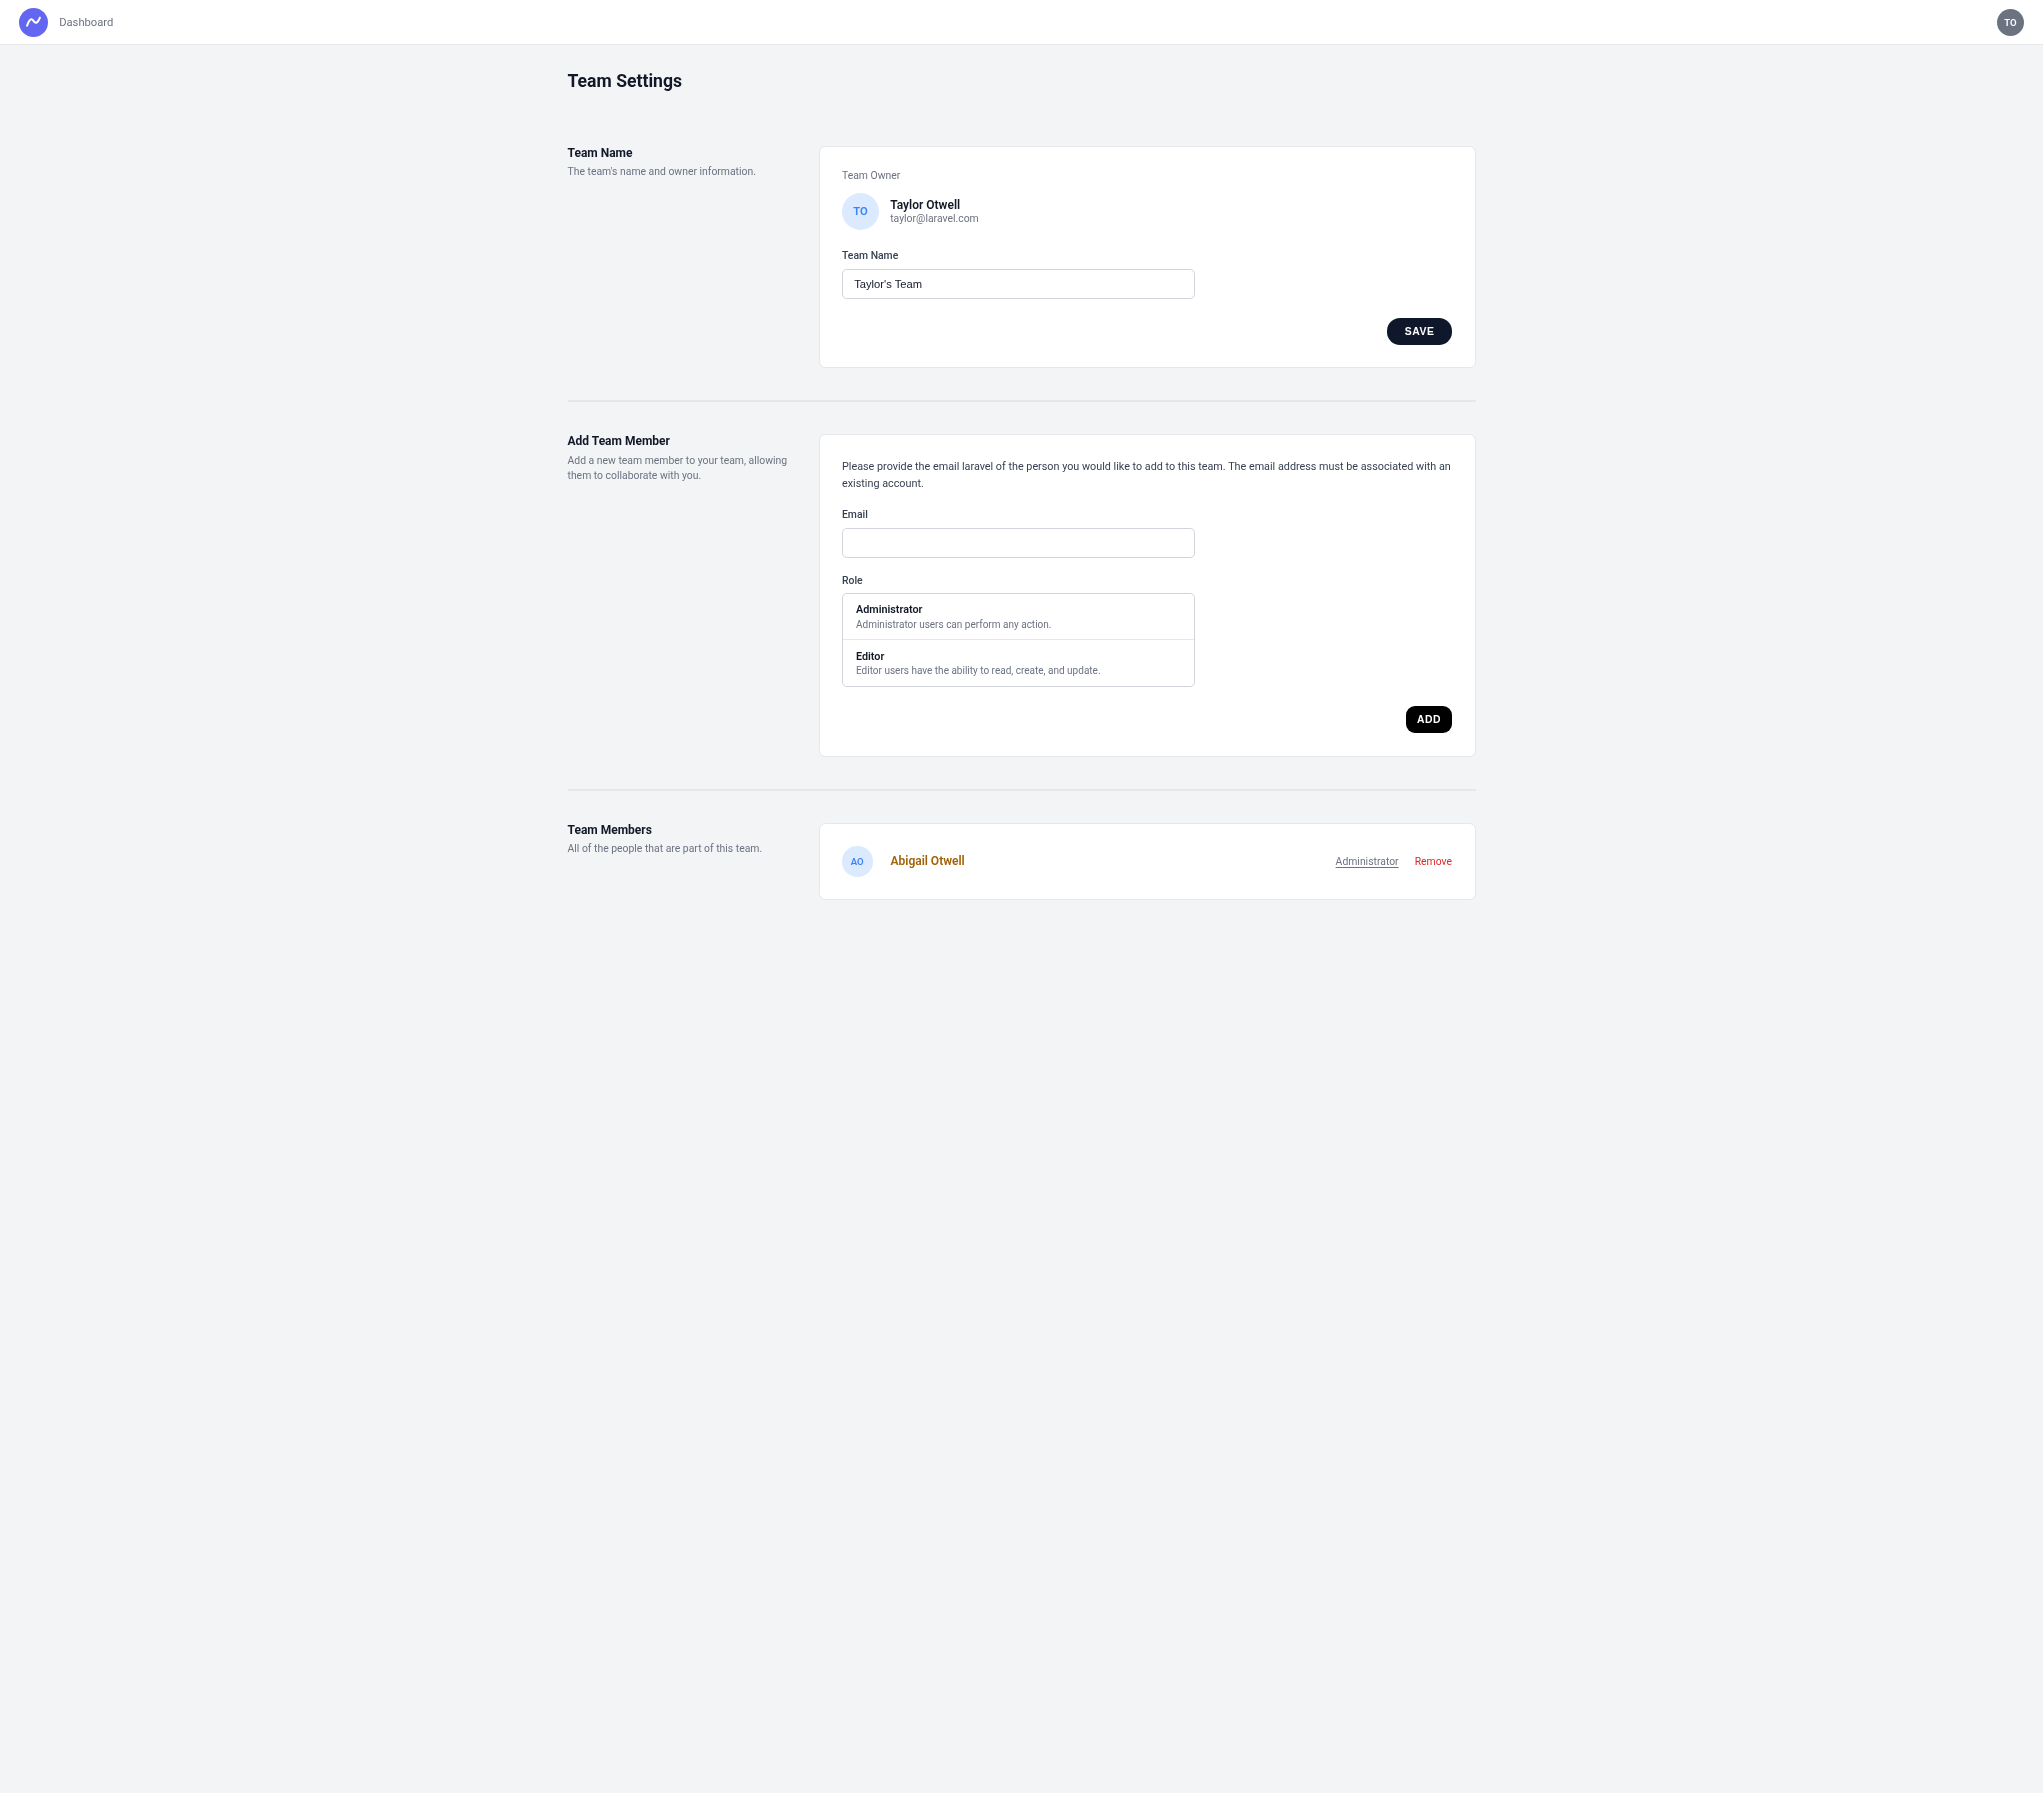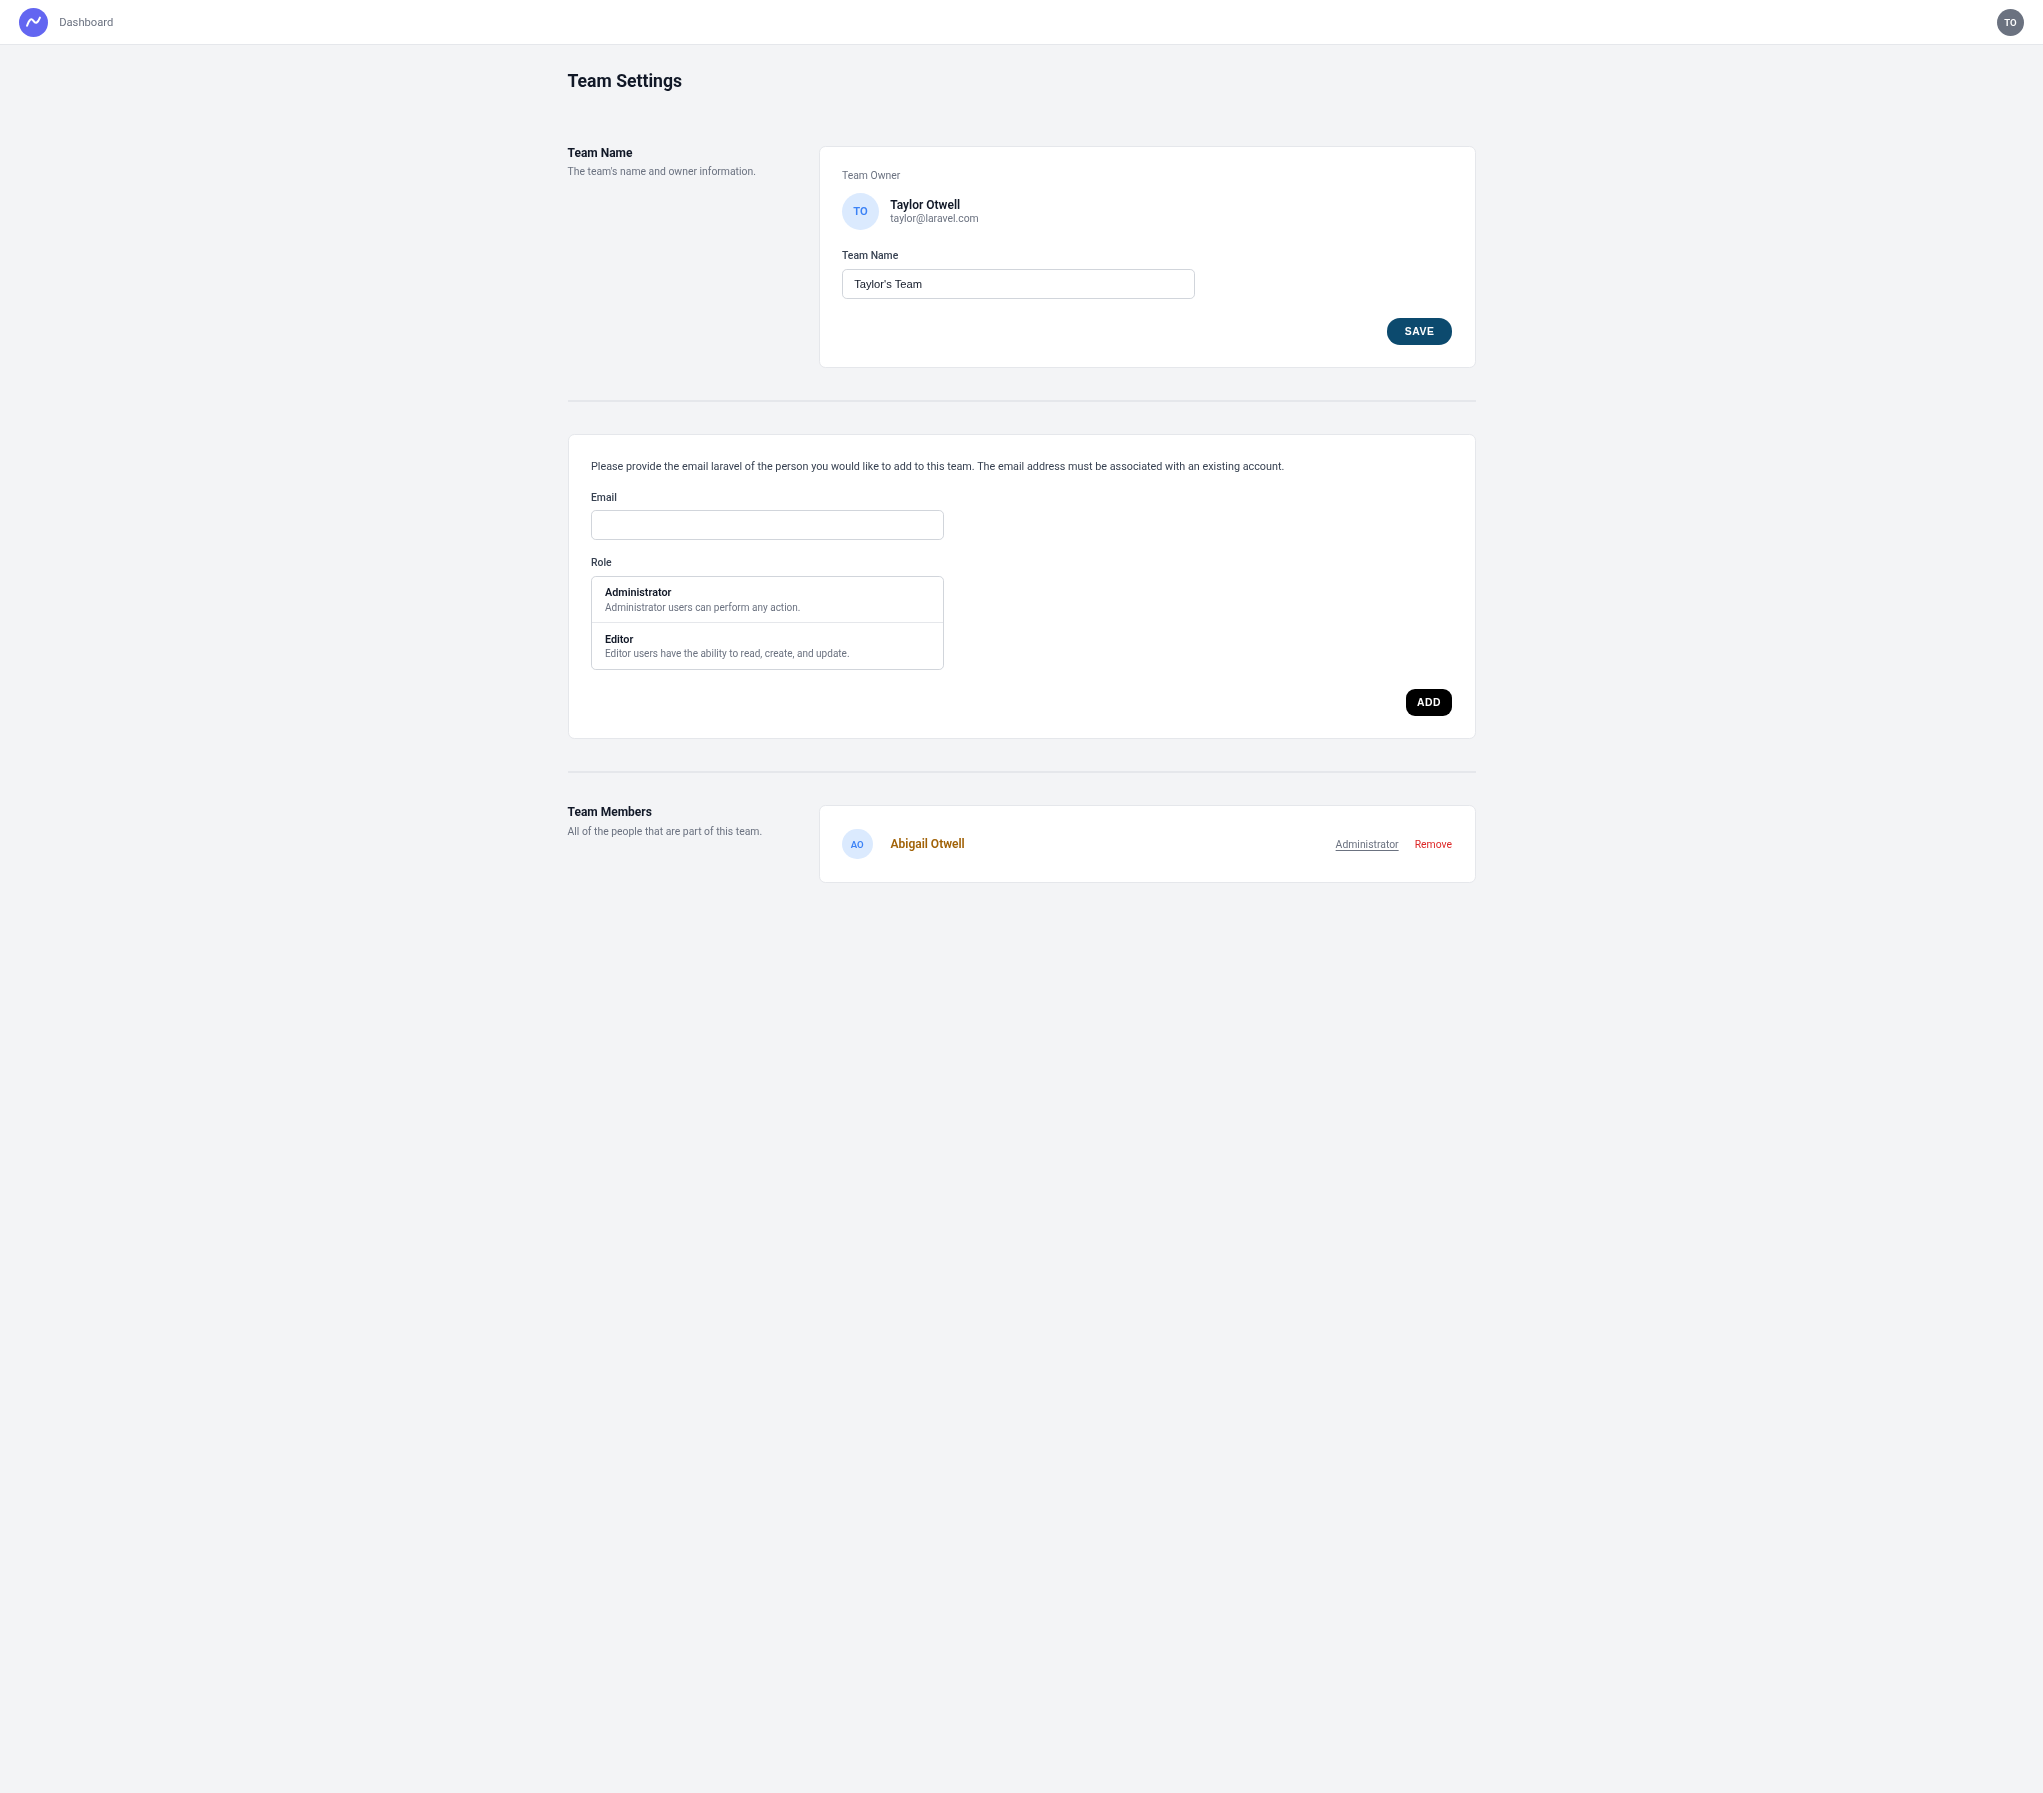--- a/index.html
+++ b/index.html
@@ -150,21 +150,21 @@
       color: #111827;
       background: #fff;
       outline: none;
     }
 
     .btn-save {
       display: block;
       margin-left: auto;
       margin-top: 19px;
       padding: 8px 17.6px;
-      background: #0c4a6e;
+      background: #0f172a;
       color: #fff;
       border: none;
       border-radius: 13px;
       font-size: 10.4px;
       font-weight: 600;
       cursor: pointer;
       letter-spacing: 0.05em;
     }
 
     
@@ -284,20 +284,24 @@
       </div>
       <div class="field-label">Team Name</div>
       <input class="text-input" type="text" value="Taylor's Team" style="">
       <button class="btn-save">SAVE</button>
     </div>
   </div>
 
   <hr class="divider">
 
   <div class="section">
+    <div class="section-meta">
+      <h2>Add Team Member</h2>
+      <p>Add a new team member to your team, allowing them to collaborate with you.</p>
+    </div>
     <div class="section-card">
       <p class="section-description">Please provide the email laravel of the person you would like to add to this team. The email address must be associated with an existing account.</p>
       <div class="field-label">Email</div>
       <input class="text-input" type="email" style="margin-bottom: 16px;">
       <div class="field-label">Role</div>
       <div class="role-box">
         <div class="role-option">
           <div class="role-name">Administrator</div>
           <div class="role-desc">Administrator users can perform any action.</div>
         </div>

